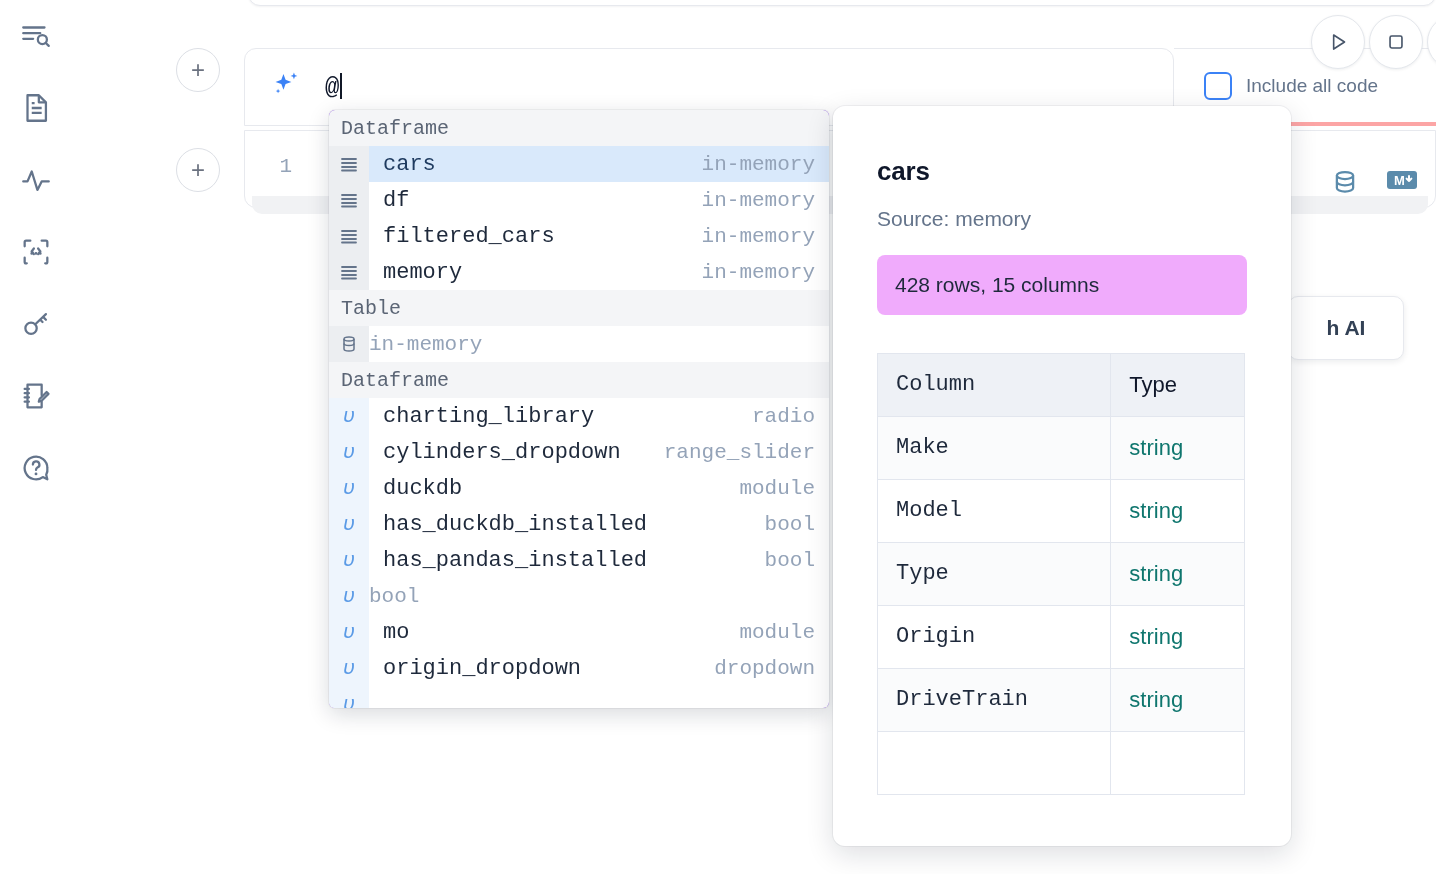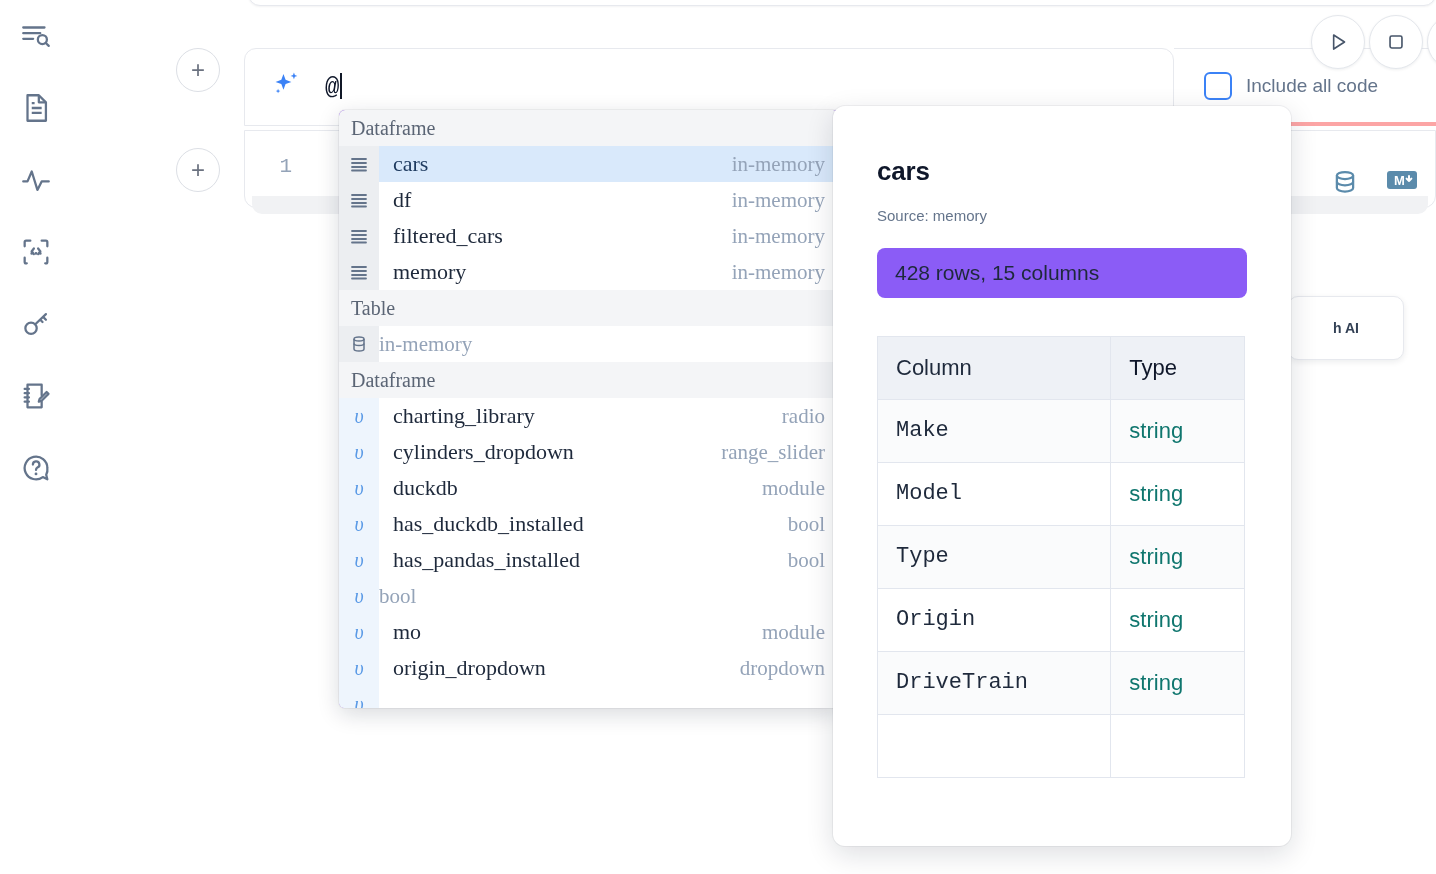--- a/index.html
+++ b/index.html
@@ -92,29 +92,29 @@
   }
   .cell-icons { position:absolute; top:168px; display:flex; gap:26px; left:1330px; }
   .cell-icon { cursor:pointer; color:#5b8bab; }
 
   
   .with-ai-btn {
     position:absolute; left:1288px; top:296px; width:116px; height:64px;
     background:#fff; border:1px solid #e7e9ee; border-radius:10px;
     box-shadow:0 2px 6px rgba(15,23,42,.08);
     display:flex; align-items:center; justify-content:center;
-    font-size:14px; font-weight:700; color:#334155; cursor:pointer;
+    font-size:21px; font-weight:700; color:#334155; cursor:pointer;
   }
 
   
   .ac {
-    position:absolute; left:339px; top:110px; width:500px; height:598px;
+    position:absolute; left:329px; top:110px; width:500px; height:598px;
     background:#6d28d9; border-radius:6px;
     box-shadow:0 6px 22px rgba(15,23,42,.16), 0 0 0 1px rgba(15,23,42,.05);
-    overflow:hidden; font-family:Liberation Serif, serif;
+    overflow:hidden; font-family:Liberation Mono, monospace;
   }
   .ac-section {
     height:36px; display:flex; align-items:center; padding-left:12px;
     background:#f4f5f7; color:#5b6575; font-size:20px;
   }
   .ac-row {
     height:36px; display:flex; align-items:center;
     font-size:22px; cursor:pointer; background:#fff;
   }
   .ac-row.sel { background:#d9e9fb; }
@@ -130,36 +130,36 @@
   }
 
   
   .info {
     position:absolute; left:833px; top:106px; width:458px; height:740px;
     background:#fff; border-radius:12px;
     box-shadow:0 8px 28px rgba(15,23,42,.14), 0 0 0 1px rgba(15,23,42,.05);
     padding:50px 44px 0 44px; overflow:hidden;
   }
   .info-title { font-size:26px; font-weight:700; color:#0f172a; letter-spacing:-0.2px; }
-  .info-src { margin-top:20px; font-size:15px; color:#64748b; }
+  .info-src { margin-top:20px; font-size:21px; color:#64748b; }
   .info-pill {
-    margin-top:24px; height:50px; background:#8b5cf6; border-radius:8px;
+    margin-top:24px; height:60px; background:#f0abfc; border-radius:8px;
     display:flex; align-items:center; padding-left:18px;
     font-size:21px; color:#1e293b;
   }
   .tbl { margin-top:38px; width:368px; border:1px solid #e2e6ee; border-bottom:none; }
   .tr { display:flex; border-bottom:1px solid #e2e6ee; }
   .tr.head { background:#eef1f6; }
   .th, .td {
     padding:18px 0 18px 18px; font-size:22px;
   }
   .th { color:#0f172a; font-family:"Liberation Sans", sans-serif; }
   .td-col { width:234px; border-right:1px solid #e2e6ee; font-family:"Liberation Mono", monospace; color:#1e293b; }
   .td-type { width:133px; color:#0f766e; font-family:"Liberation Sans", sans-serif; }
-  .th.td-col { font-family:Liberation Sans, sans-serif; }
+  .th.td-col { font-family:Liberation Mono, monospace; }
   .tr.alt { background:#fafbfc; }
 </style>
 </head>
 <body>
 
 <div class="root">
 
   <div class="rail">
     <div class="rail-btn" style="top:14px">
       <svg width="34" height="34" viewBox="0 0 24 24" fill="none" stroke="currentColor" stroke-width="1.6" stroke-linecap="round">

